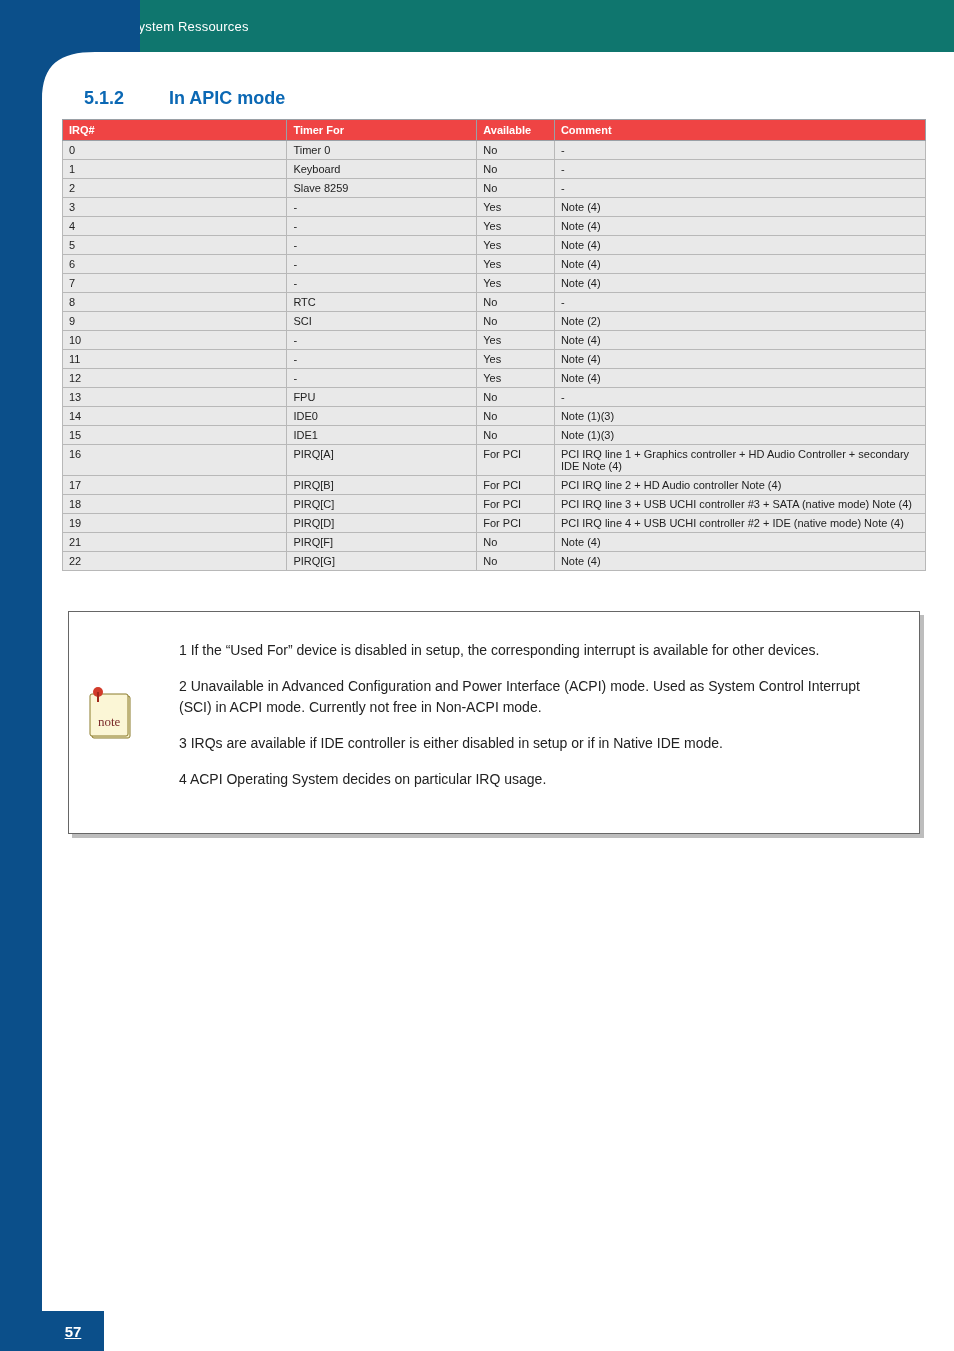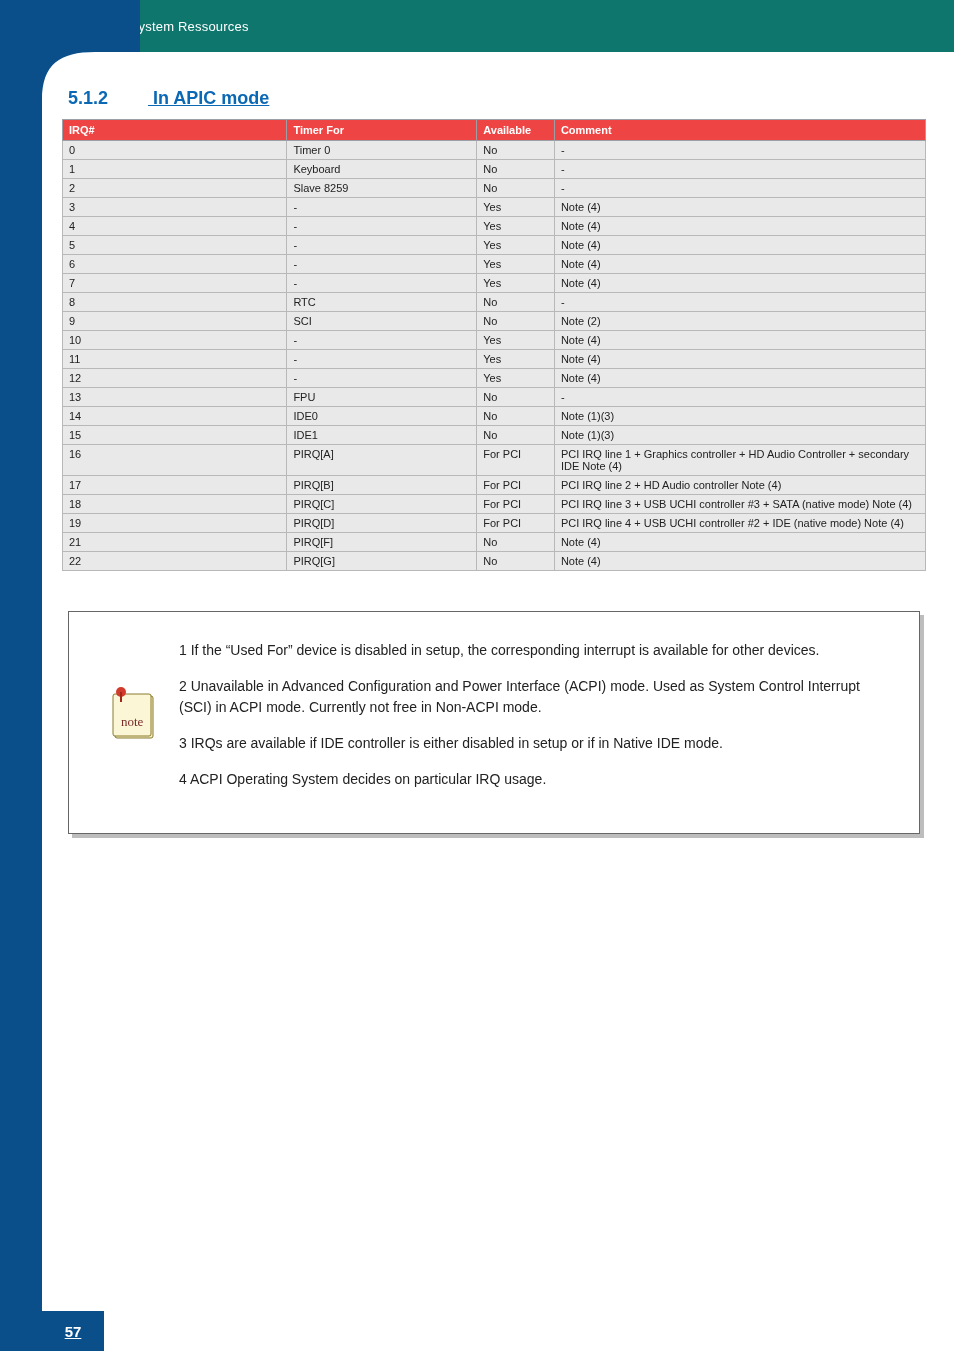--- a/index.html
+++ b/index.html
@@ -4,32 +4,32 @@
 <style>
   * { box-sizing: border-box; margin: 0; padding: 0; }
   html, body { width: 954px; height: 1351px; font-family: Arial, Helvetica, sans-serif; background: #fff; }
   .page { width: 954px; height: 1351px; position: relative; background: #fff; }
   .left-band { position: absolute; left: 0; top: 0; width: 42px; height: 1351px; background: #0b4f8a; }
   .header-bar { position: absolute; left: 42px; right: 0; top: 0; height: 52px; background: #0f766e; display: flex; align-items: center; justify-content: flex-start; padding-right: 28px; }
   .header-text { color: #fff; font-size: 13px; letter-spacing: 0.2px; }
   .corner-curve { position: absolute; left: 0px; top: 0px; width: 140px; height: 140px; overflow: hidden; }
   .corner-curve svg { display: block; }
   .content { position: absolute; left: 62px; right: 28px; top: 88px; }
-  .section-heading { color: #0b68b4; font-weight: 700; font-size: 18px; margin: 0 0 10px 6px; text-decoration: underline; }
+  .section-heading { color: #0b68b4; font-weight: 700; font-size: 18px; margin: 0 0 10px 22px; }
   .section-heading .num { display: inline-block; width: 80px; }
   table.irq { width: 100%; border-collapse: collapse; table-layout: fixed; font-size: 11px; }
   table.irq th { background: #ef4444; color: #fff; text-align: left; padding: 4px 6px; font-weight: 700; border: 1px solid #9aa0a6; }
   table.irq td { background: #e9e9e9; padding: 3px 6px; border: 1px solid #b8b8b8; color: #222; vertical-align: top; }
   .col-irq { width: 26%; }
   .col-used { width: 22%; }
   .col-avail { width: 9%; }
   .col-comment { width: 43%; }
   .note-wrap { margin-top: 40px; padding: 0 6px; }
   .note-box { border: 1px solid #666; padding: 28px 28px 28px 110px; position: relative; box-shadow: 4px 4px 0 #bdbdbd; min-height: 200px; }
-  .note-icon { position: absolute; left: 40px; top: 74px; width: 50px; height: 56px; }
+  .note-icon { position: absolute; left: 17px; top: 74px; width: 50px; height: 56px; }
   .note-box p { font-size: 14px; color: #222; line-height: 1.45; margin-bottom: 16px; }
   .page-num-box { position: absolute; left: 42px; bottom: 0; width: 62px; height: 40px; background: #0b4f8a; color: #fff; display: flex; align-items: center; justify-content: center; font-weight: 700; font-size: 15px; text-decoration: underline; }
 </style>
 </head>
 <body>
 
 <div class="page">
   <div class="left-band"></div>
   <div class="header-bar">
     <span class="header-text">COMe-bPC2 / System Ressources</span>

